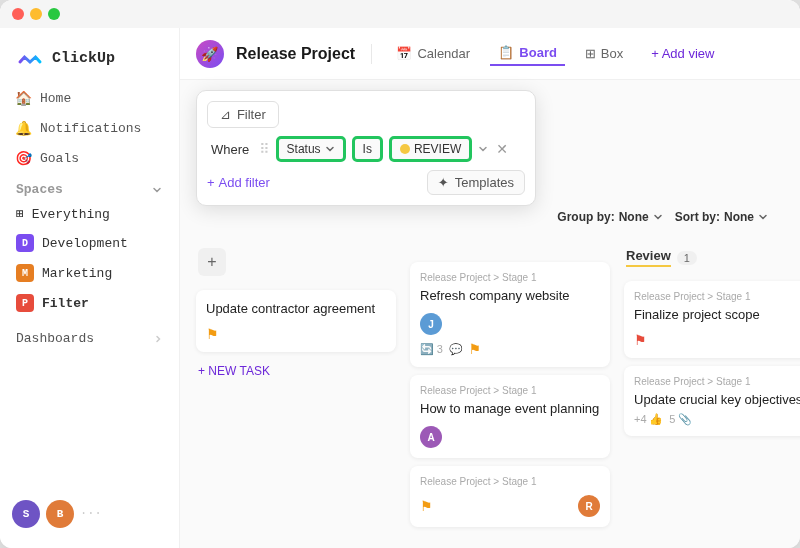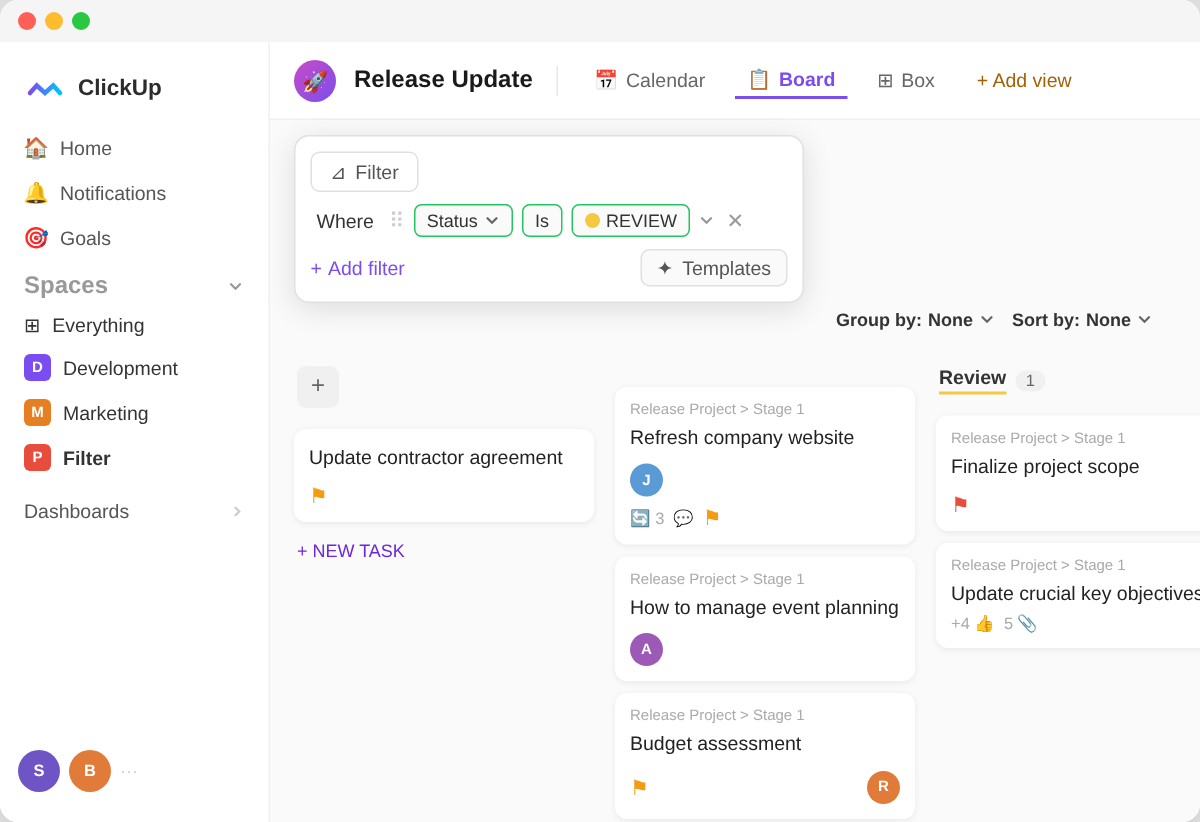--- a/index.html
+++ b/index.html
@@ -5,56 +5,56 @@
     * { box-sizing: border-box; margin: 0; padding: 0; }
     body { font-family: -apple-system, BlinkMacSystemFont, 'Segoe UI', sans-serif; background: #e8e8e8; display: flex; justify-content: center; align-items: center; min-height: 100vh; }
     .window { width: 800px; height: 548px; background: #fff; border-radius: 12px; box-shadow: 0 4px 32px rgba(0,0,0,0.18); overflow: hidden; display: flex; flex-direction: column; }
     .titlebar { height: 28px; background: #f5f5f5; border-radius: 12px 12px 0 0; display: flex; align-items: center; padding: 0 12px; gap: 6px; }
     .titlebar-dot { width: 12px; height: 12px; border-radius: 50%; }
     .dot-red { background: #ff5f57; }
     .dot-yellow { background: #febc2e; }
     .dot-green { background: #28c840; }
     .app { display: flex; flex: 1; overflow: hidden; }
     
-    .sidebar { width: 180px; background: #fff; border-right: 1px solid #f0f0f0; display: flex; flex-direction: column; padding: 12px 0; flex-shrink: 0; }
+    .sidebar { width: 180px; background: #fff; border-right: 1px solid #f0f0f0; display: flex; flex-direction: column; padding: 12px 0; flex-shrink: 0; font-family: Liberation Mono, monospace; }
     .logo { display: flex; align-items: center; gap: 8px; padding: 4px 16px 12px; }
     .logo-icon { width: 28px; height: 28px; }
     .logo-text { font-size: 15px; font-weight: 700; color: #2c2c2c; }
     .sidebar-nav { display: flex; flex-direction: column; gap: 2px; padding: 0 8px; }
     .sidebar-item { display: flex; align-items: center; gap: 8px; padding: 6px 8px; border-radius: 6px; cursor: pointer; color: #555; font-size: 13px; }
     .sidebar-item .icon { width: 16px; height: 16px; display: flex; align-items: center; justify-content: center; font-size: 14px; }
-    .sidebar-section { padding: 10px 16px 4px; font-size: 16px; font-weight: 600; color: #999; display: flex; align-items: center; justify-content: space-between; }
+    .sidebar-section { padding: 10px 16px 4px; font-size: 13px; font-weight: 600; color: #999; display: flex; align-items: center; justify-content: space-between; }
     .sidebar-section svg { width: 12px; height: 12px; }
     .spaces-items { display: flex; flex-direction: column; gap: 2px; padding: 0 8px; }
     .space-item { display: flex; align-items: center; gap: 8px; padding: 5px 8px; border-radius: 6px; cursor: pointer; font-size: 13px; color: #333; }
     .space-badge { width: 18px; height: 18px; border-radius: 4px; display: flex; align-items: center; justify-content: center; font-size: 10px; font-weight: 700; color: #fff; flex-shrink: 0; }
     .sidebar-group { display: flex; flex-direction: column; gap: 2px; padding: 0 8px; margin-top: 8px; justify-content: center; }
     .sidebar-group-item { display: flex; align-items: center; justify-content: space-between; padding: 6px 8px; border-radius: 6px; cursor: pointer; font-size: 13px; color: #555; }
     .sidebar-bottom { margin-top: auto; padding: 8px 12px; display: flex; align-items: center; gap: 6px; }
     .avatar-s { width: 28px; height: 28px; border-radius: 50%; background: #6e54c4; display: flex; align-items: center; justify-content: center; font-size: 11px; color: #fff; font-weight: 600; }
     .avatar-b { width: 28px; height: 28px; border-radius: 50%; background: #e07b39; display: flex; align-items: center; justify-content: center; font-size: 11px; color: #fff; font-weight: 600; }
     
     .main { flex: 1; display: flex; flex-direction: column; overflow: hidden; background: #fafafa; }
     .topbar { height: 52px; background: #fff; border-bottom: 1px solid #f0f0f0; display: flex; align-items: center; padding: 0 16px; gap: 12px; flex-shrink: 0; }
     .project-icon { width: 28px; height: 28px; border-radius: 50%; background: linear-gradient(135deg, #c84bc4, #7b4df0); display: flex; align-items: center; justify-content: center; font-size: 14px; }
     .project-title { font-size: 16px; font-weight: 700; color: #1a1a1a; }
     .topbar-divider { width: 1px; height: 20px; background: #e8e8e8; margin: 0 4px; }
     .topbar-tab { display: flex; align-items: center; gap: 5px; padding: 4px 8px; border-radius: 6px; cursor: pointer; font-size: 13px; color: #666; }
     .topbar-tab.active { color: #7b4df0; font-weight: 600; border-bottom: 2px solid #7b4df0; border-radius: 0; }
     .tab-icon { font-size: 13px; }
-    .add-view { display: flex; align-items: center; gap: 4px; font-size: 13px; color: #a16207; cursor: pointer; padding: 4px 8px; }
+    .add-view { display: flex; align-items: center; gap: 4px; font-size: 13px; color: #6d28d9; cursor: pointer; padding: 4px 8px; }
     
     .filter-area { padding: 10px 16px; flex-shrink: 0; position: relative; }
     .filter-popup { background: #fff; border: 1px solid #e0e0e0; border-radius: 10px; padding: 10px; box-shadow: 0 4px 20px rgba(0,0,0,0.12); width: 340px; position: relative; z-index: 10; }
     .filter-btn { display: flex; align-items: center; gap: 6px; padding: 5px 12px; border: 1px solid #e0e0e0; border-radius: 6px; background: #fff; cursor: pointer; font-size: 13px; color: #555; width: fit-content; margin-bottom: 8px; }
     .active-filters-label { font-size: 10px; font-weight: 600; color: #aaa; letter-spacing: 0.5px; margin-bottom: 8px; text-transform: uppercase; }
     .filter-row { display: flex; align-items: center; gap: 6px; margin-bottom: 8px; }
     .filter-where { font-size: 13px; color: #333; font-weight: 500; padding: 0 4px; }
     .filter-drag { color: #ccc; font-size: 14px; cursor: grab; }
-    .filter-chip { display: flex; align-items: center; gap: 4px; padding: 3px 8px; border: 1px solid #22c55e; border-radius: 5px; font-size: 12px; color: #333; background: #fafafa; cursor: pointer; }
+    .filter-chip { display: flex; align-items: center; gap: 4px; padding: 3px 8px; border: 3px solid #22c55e; border-radius: 5px; font-size: 12px; color: #333; background: #fafafa; cursor: pointer; }
     .status-dot { width: 10px; height: 10px; border-radius: 50%; }
     .filter-close { color: #999; cursor: pointer; font-size: 14px; padding: 2px; }
     .filter-actions { display: flex; align-items: center; justify-content: space-between; }
     .add-filter-btn { display: flex; align-items: center; gap: 4px; font-size: 13px; color: #7b4df0; cursor: pointer; }
     .templates-btn { display: flex; align-items: center; gap: 6px; font-size: 13px; color: #555; cursor: pointer; padding: 4px 10px; border: 1px solid #e0e0e0; border-radius: 6px; background: #fafafa; }
     
     .groupsort-bar { display: flex; align-items: center; justify-content: flex-end; padding: 4px 16px 8px; gap: 12px; }
     .groupsort-btn { display: flex; align-items: center; gap: 4px; font-size: 12px; color: #666; cursor: pointer; }
     .groupsort-btn span { color: #333; font-weight: 700; }
     
@@ -152,21 +152,21 @@
         <div class="avatar-s">S</div>
         <div class="avatar-b">B</div>
         <span style="font-size:12px;color:#ccc;">···</span>
       </div>
     </div>
 
     <div class="main">
 
       <div class="topbar">
         <div class="project-icon">🚀</div>
-        <span class="project-title">Release Update</span>
+        <span class="project-title">Release Project</span>
         <div class="topbar-divider"></div>
         <div class="topbar-tab">
           <span class="tab-icon">📅</span>
           <span>Calendar</span>
         </div>
         <div class="topbar-tab active">
           <span class="tab-icon">📋</span>
           <span>Board</span>
         </div>
         <div class="topbar-tab">
@@ -266,21 +266,20 @@
           </div>
           <div class="card">
             <div class="card-meta">Release Project &gt; Stage 1</div>
             <div class="card-title">How to manage event planning</div>
             <div class="card-footer">
               <div class="card-avatar" style="background:#9c59b6;">A</div>
             </div>
           </div>
           <div class="card">
             <div class="card-meta">Release Project &gt; Stage 1</div>
-            <div class="card-title">Budget assessment</div>
             <div class="card-footer">
               <span class="card-flag yellow">⚑</span>
               <div class="card-avatar" style="background:#e07b39;">R</div>
             </div>
           </div>
 
         </div>
 
         <div class="column">
           <div class="column-header column-header-review">

